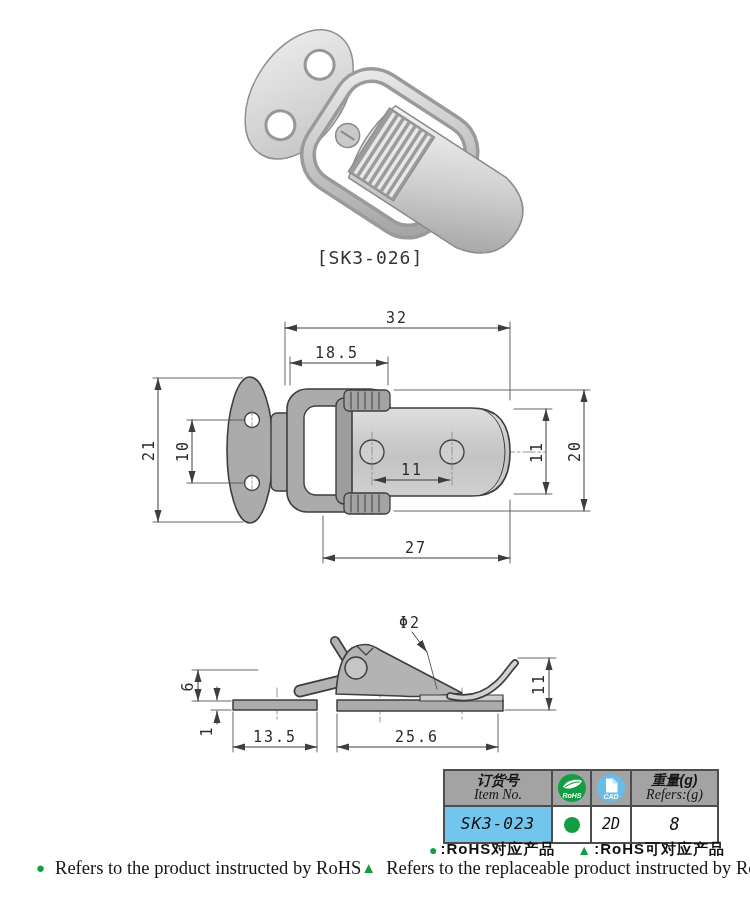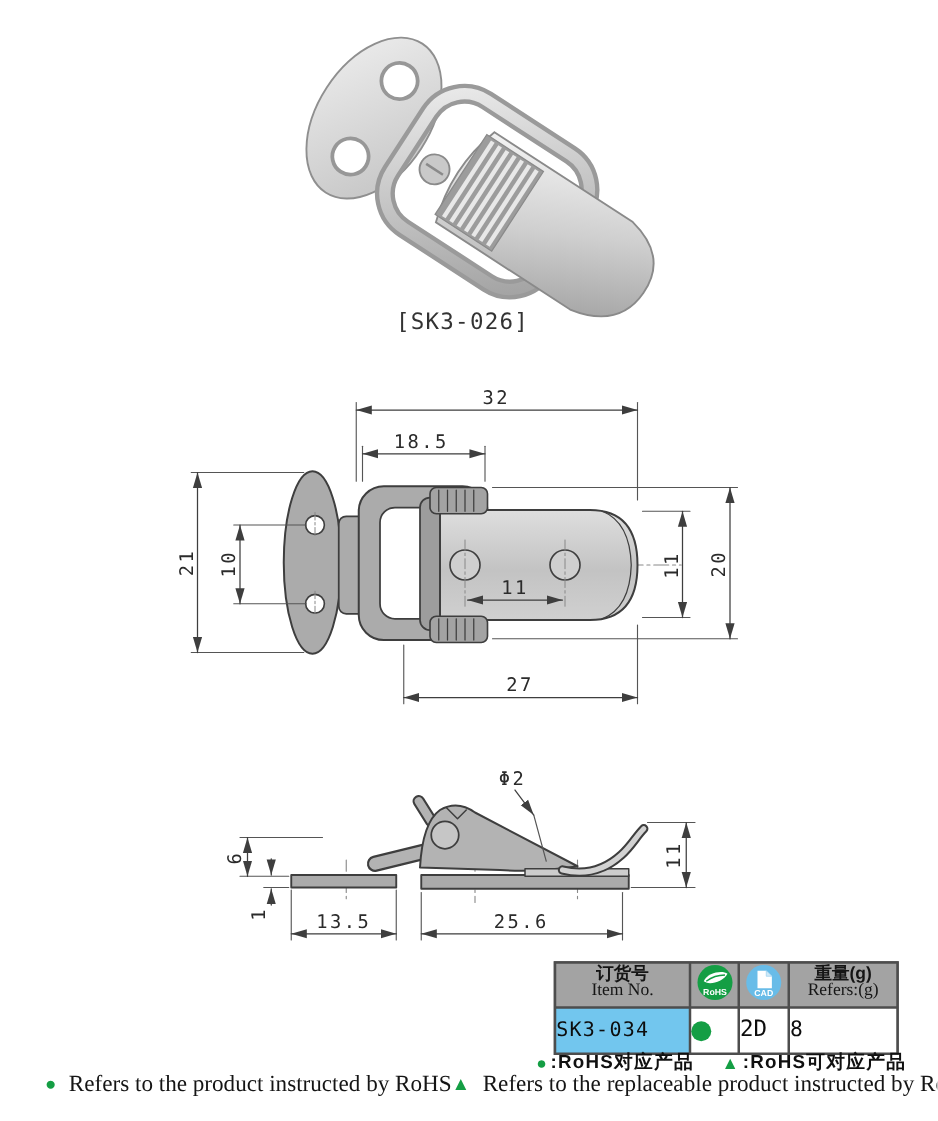--- a/index.html
+++ b/index.html
@@ -5,27 +5,27 @@
   html,body{margin:0;padding:0;background:#fff;}
   .page{position:relative;width:750px;height:897px;background:#fff;overflow:hidden;
         font-family:"Liberation Sans", sans-serif;color:#111;}
   .gfx{position:absolute;left:0;top:0;}
   .dimtxt{font-family:"DejaVu Sans Mono", monospace;font-size:15px;fill:#2b2b2b;letter-spacing:2px;}
   .caption{position:absolute;left:295px;top:247px;width:150px;text-align:center;
            font-family:"DejaVu Sans Mono", monospace;font-size:18px;letter-spacing:1px;color:#333;}
   
   .spec-table{position:absolute;left:443px;top:769px;border:2px solid #4d4d4d;background:#4d4d4d;
               display:grid;grid-template-columns:106px 37px 38px 85px;grid-template-rows:34px 35px;gap:2px;}
-  .spec-table .cell{display:flex;align-items:center;justify-content:flex-start;background:#fff;line-height:1.05;}
+  .spec-table .cell{display:flex;align-items:center;justify-content:center;background:#fff;line-height:1.05;font-style:italic;}
   .spec-table .head{background:#a3a3a3;flex-direction:column;}
   .spec-table .cn{font-size:14px;font-weight:bold;color:#151515;}
   .spec-table .en{font-family:"Liberation Serif", serif;font-size:14px;color:#151515;}
   .spec-table .model{background:#72c6ee;font-family:"DejaVu Sans Mono", monospace;
                      font-size:16px;letter-spacing:1px;color:#0d0d0d;}
-  .spec-table .val{font-family:"DejaVu Sans Mono", monospace;font-size:18px;color:#0d0d0d;}
+  .spec-table .val{font-family:"DejaVu Sans Mono", monospace;font-size:15px;color:#0d0d0d;}
   .spec-table .weightv{font-size:17px;}
   .dot{width:16px;height:16px;border-radius:50%;background:#149e44;display:inline-block;}
   
   .legend{position:absolute;left:429px;top:840px;width:321px;display:flex;align-items:center;
           font-size:15px;font-weight:bold;letter-spacing:1px;color:#101010;white-space:nowrap;}
   .legend .sym{color:#149e44;font-size:14px;margin-right:2px;}
   .legend .gap{width:22px;}
   .footnote{position:absolute;left:36px;top:858px;width:706px;display:flex;align-items:center;
             font-family:"Liberation Serif", serif;font-size:18.5px;color:#151515;white-space:nowrap;}
   .footnote .sym{color:#149e44;font-size:15px;margin-right:10px;}
@@ -238,21 +238,21 @@
       <circle cx="15" cy="15" r="14" fill="#68bce8"></circle>
       <path d="M10,5.5 h7 l4.5,4.5 v9.5 h-11.5 Z" fill="#ffffff"></path>
       <path d="M17,5.5 v4.5 h4.5 Z" fill="#cfe9f8" stroke="#9ed0ef" stroke-width="0.6"></path>
       <text x="15" y="26" text-anchor="middle" font-family="Liberation Sans, sans-serif" font-size="7" font-weight="bold" fill="#ffffff">CAD</text>
     </svg>
   </div>
   <div class="cell head">
     <div class="cn">重量(g)</div>
     <div class="en">Refers:(g)</div>
   </div>
-  <div class="cell model">SK3-034</div>
+  <div class="cell model">SK3-023</div>
   <div class="cell">
         <span class="dot"></span>
       </div>
   <div class="cell val">2D</div>
   <div class="cell val weightv">8</div>
 </div>
 
 <div class="legend">
   <span class="sym">●</span>
   <span>:RoHS对应产品</span>

